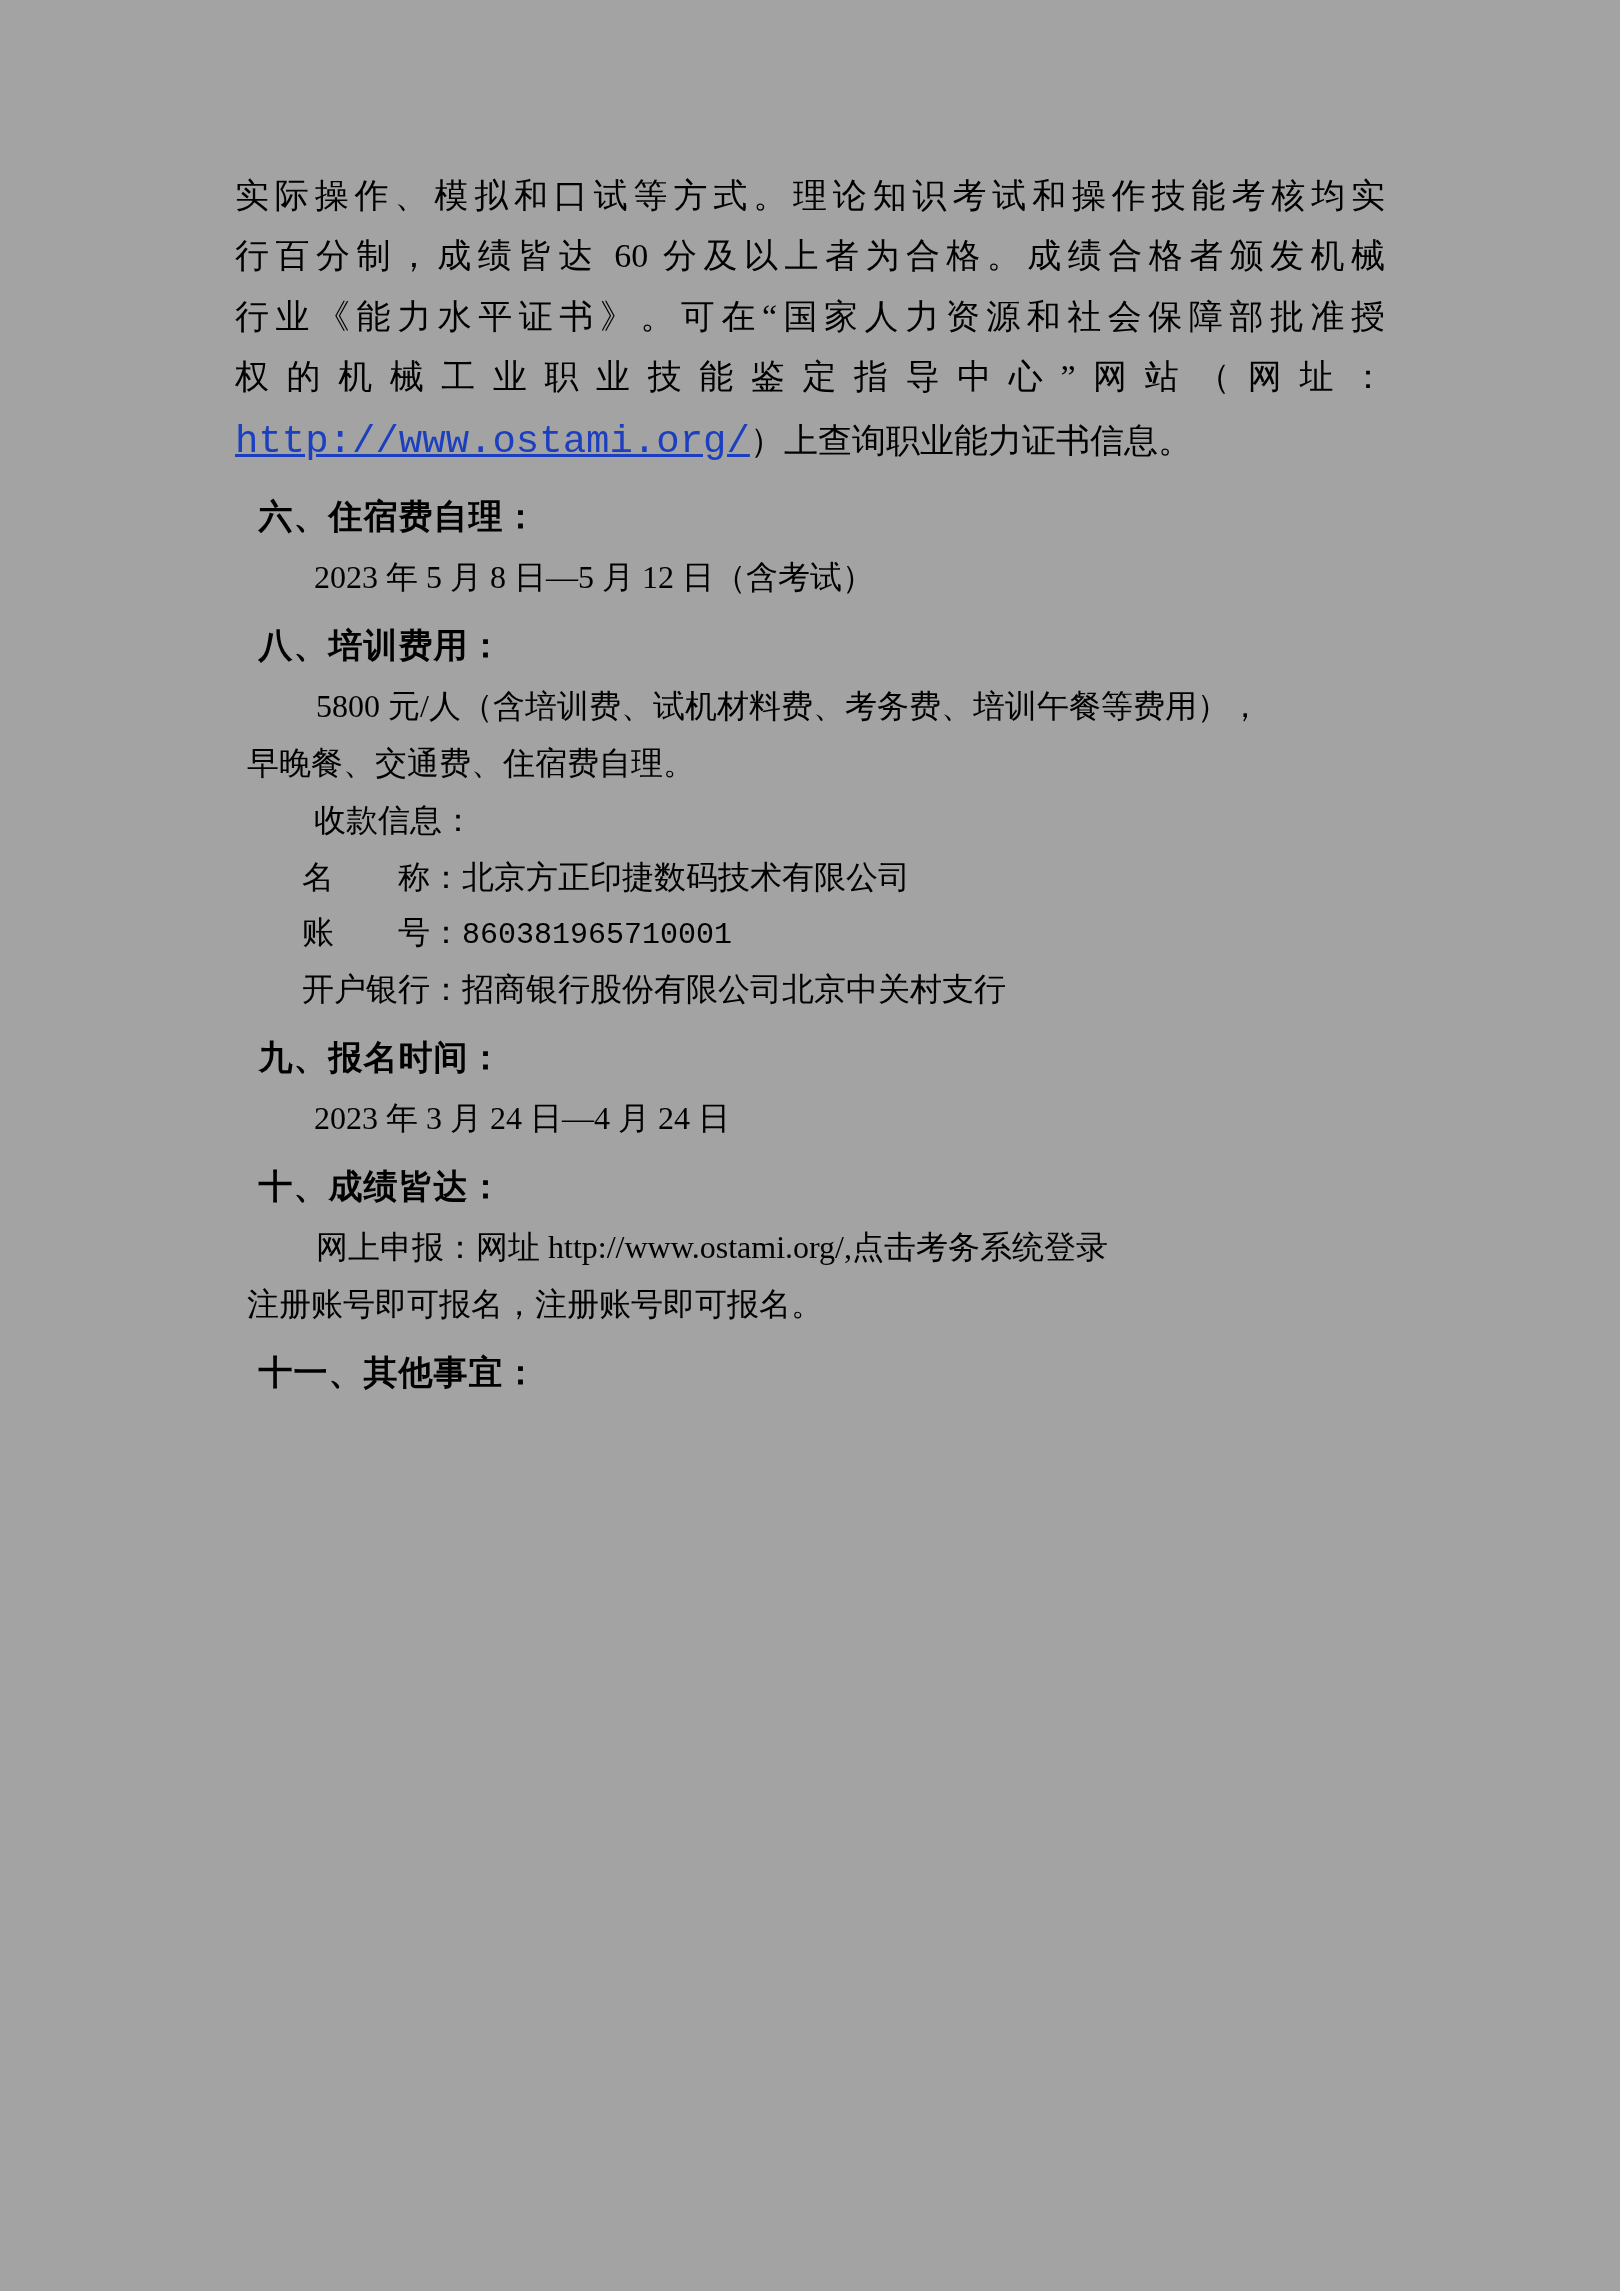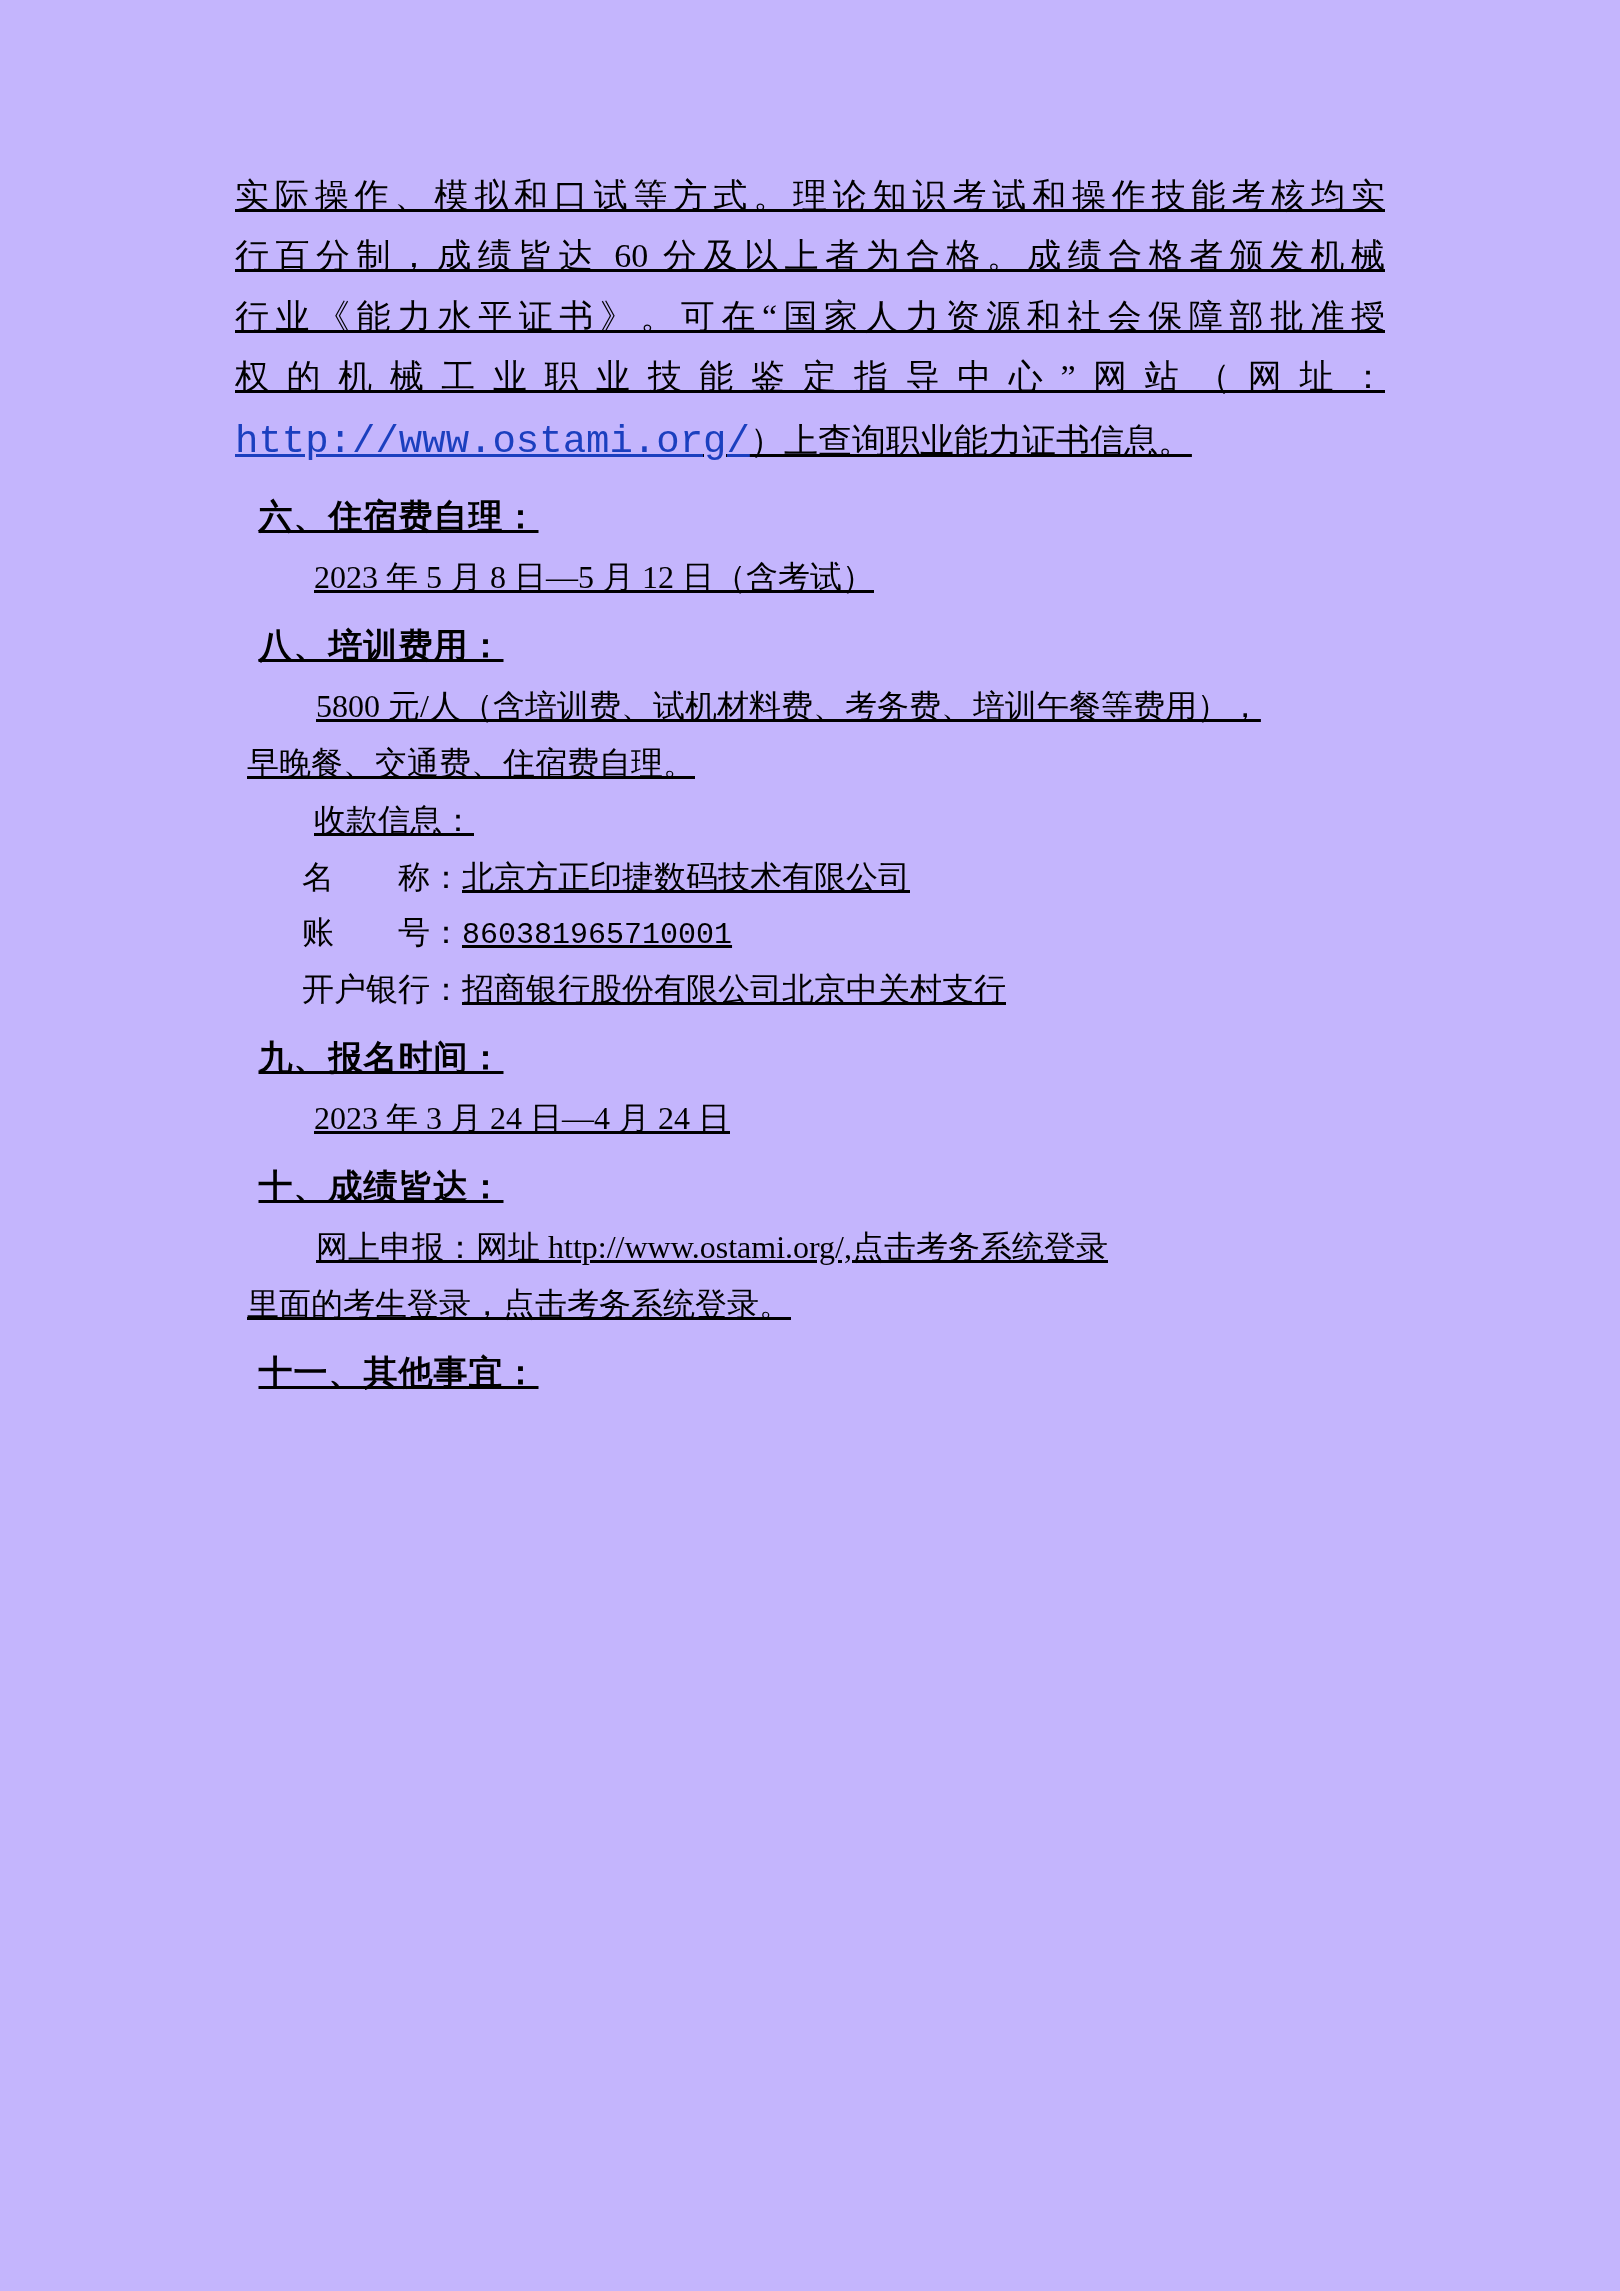--- a/index.html
+++ b/index.html
@@ -11,22 +11,21 @@
     width: 1620px;
     min-height: 2292px;
     font-family: "Liberation Serif", serif;
     color: #000000;
   }
   .page {
     width: 1620px;
     min-height: 2292px;
     box-sizing: border-box;
     padding: 167px 235px 118px 235px;
-    background: #c4b5fd;
-    text-decoration: underline;
+    background: #a3a3a3;
   }
   .para {
     font-size: 34px;
     line-height: 1.72;
     margin: 0 0 2px 0;
     text-align: justify;
     text-justify: inter-ideograph;
   }
   .indent {
     text-indent: 69px;
@@ -109,21 +108,21 @@
   </div>
 
   <div>
     <div class="heading">九、报名时间：</div>
     <div class="body-line indent-sm">2023 年 3 月 24 日—4 月 24 日</div>
   </div>
 
   <div>
     <div class="heading">十、成绩皆达：</div>
     <div class="body-line indent">网上申报：网址 http://www.ostami.org/,点击考务系统登录</div>
-    <div class="body-line">里面的考生登录，点击考务系统登录。</div>
+    <div class="body-line">注册账号即可报名，注册账号即可报名。</div>
   </div>
 
   <div>
     <div class="heading">十一、其他事宜：</div>
   </div>
 
 </div>
 
 
 </body></html>

